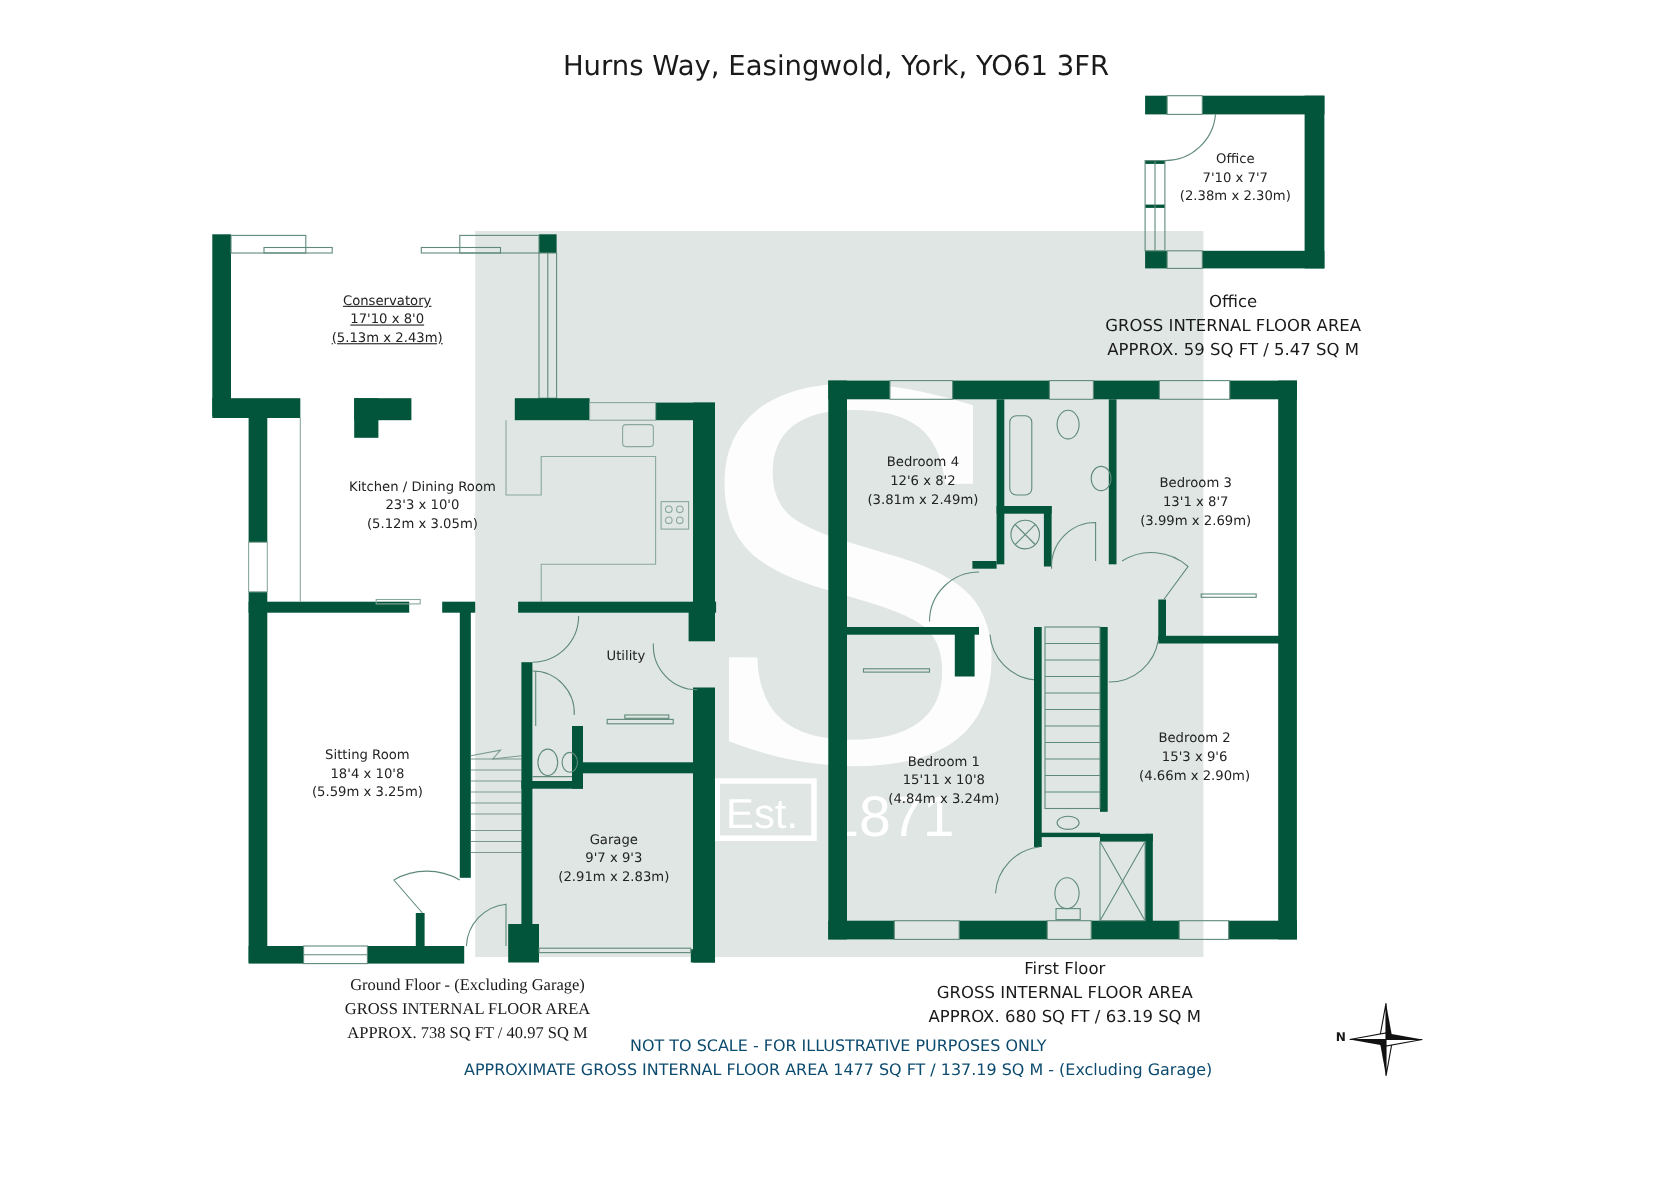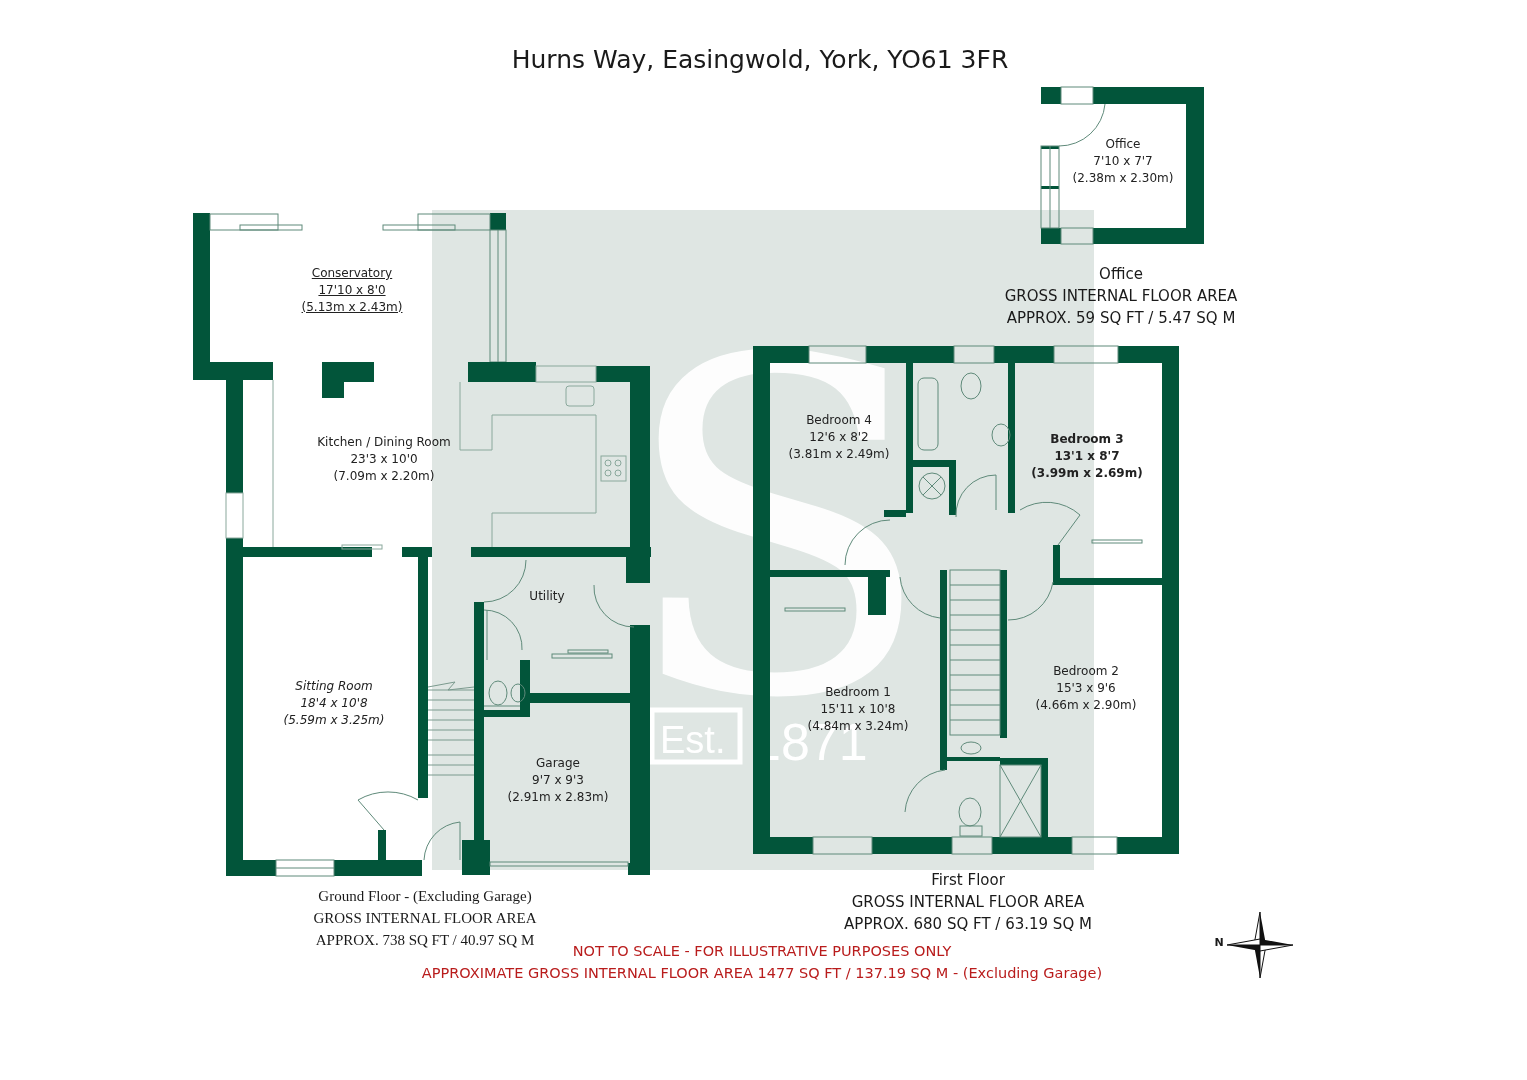--- a/index.html
+++ b/index.html
@@ -2,21 +2,21 @@
 <html><head>
 <meta charset="utf-8">
 <style>
   html,body{margin:0;padding:0;background:#ffffff;}
   body{width:1527px;height:1080px;position:relative;overflow:hidden;font-family:"DejaVu Sans","Liberation Sans",sans-serif;color:#1a1a1a;}
   svg{position:absolute;left:0;top:0;}
   .txt{position:absolute;text-align:center;white-space:nowrap;transform:translateX(-50%);}
   .title{font-size:25px;letter-spacing:0px;}
   .room{font-size:12px;line-height:17px;color:#222;}
   .area{font-size:15px;line-height:22px;color:#1a1a1a;}
-  .footer{font-size:14.5px;line-height:22px;color:#b91c1c;}
+  .footer{font-size:14.5px;line-height:22px;color:#0c4a6e;}
 </style>
 </head>
 <body>
 
 <svg width="1527" height="1080" viewBox="0 0 1527 1080">
 
   <rect x="432" y="210" width="662" height="660" fill="#dfe6e3"></rect>
 
   <g fill="#ffffff">
     <text x="620" y="690" font-family="DejaVu Serif, serif" font-size="460" fill="#ffffff" opacity="0.95">S</text>
@@ -215,41 +215,41 @@
 <div class="txt title" style="left:760px;top:45px;">Hurns Way, Easingwold, York, YO61 3FR</div>
 
 <div class="txt room" style="left:352px;top:265px;text-decoration:underline;">
   <div>Conservatory</div>
   <div>17'10 x 8'0</div>
   <div>(5.13m x 2.43m)</div>
 </div>
 <div class="txt room" style="left:384px;top:434px;">
   <div>Kitchen / Dining Room</div>
   <div>23'3 x 10'0</div>
-  <div>(7.09m x 2.20m)</div>
-</div>
-<div class="txt room" style="left:547px;top:588px;text-align:center;">
+  <div>(5.12m x 3.05m)</div>
+</div>
+<div class="txt room" style="left:569px;top:588px;text-align:center;">
   <div>Utility</div>
 </div>
-<div class="txt room" style="left:334px;top:678px;font-style:italic;">
+<div class="txt room" style="left:334px;top:678px;">
   <div>Sitting Room</div>
   <div>18'4 x 10'8</div>
   <div>(5.59m x 3.25m)</div>
 </div>
 <div class="txt room" style="left:558px;top:755px;">
   <div>Garage</div>
   <div>9'7 x 9'3</div>
   <div>(2.91m x 2.83m)</div>
 </div>
 <div class="txt room" style="left:839px;top:412px;">
   <div>Bedroom 4</div>
   <div>12'6 x 8'2</div>
   <div>(3.81m x 2.49m)</div>
 </div>
-<div class="txt room" style="left:1087px;top:431px;font-weight:bold;">
+<div class="txt room" style="left:1087px;top:431px;">
   <div>Bedroom 3</div>
   <div>13'1 x 8'7</div>
   <div>(3.99m x 2.69m)</div>
 </div>
 <div class="txt room" style="left:858px;top:684px;">
   <div>Bedroom 1</div>
   <div>15'11 x 10'8</div>
   <div>(4.84m x 3.24m)</div>
 </div>
 <div class="txt room" style="left:1086px;top:663px;">

